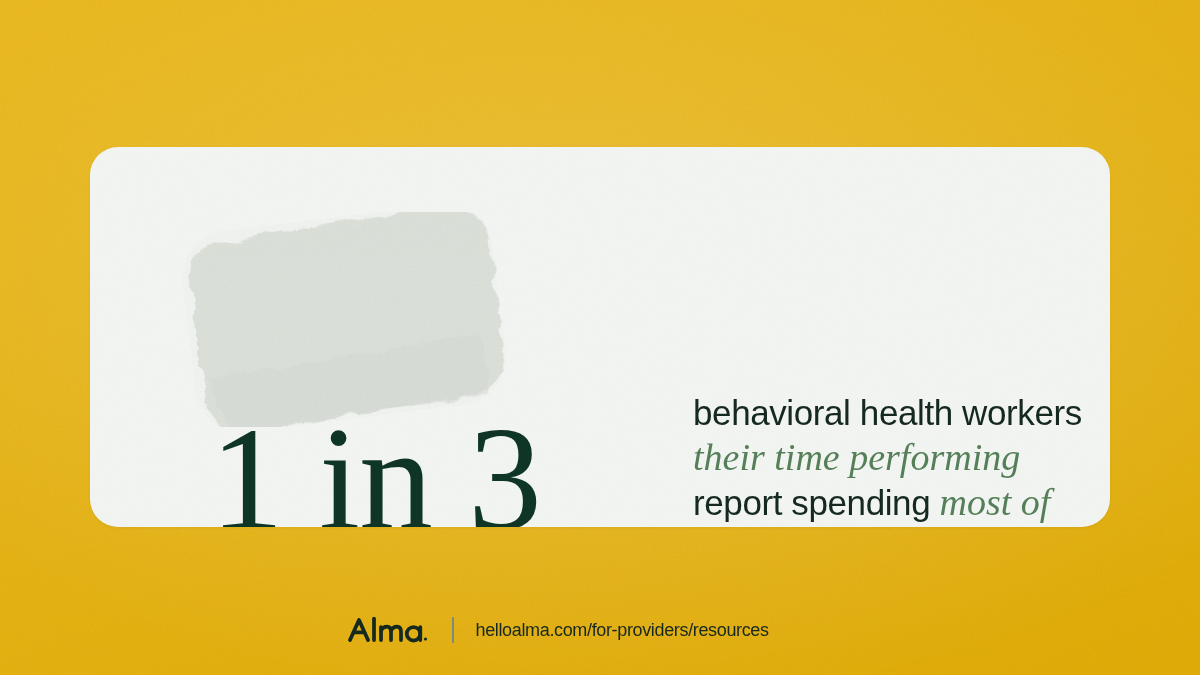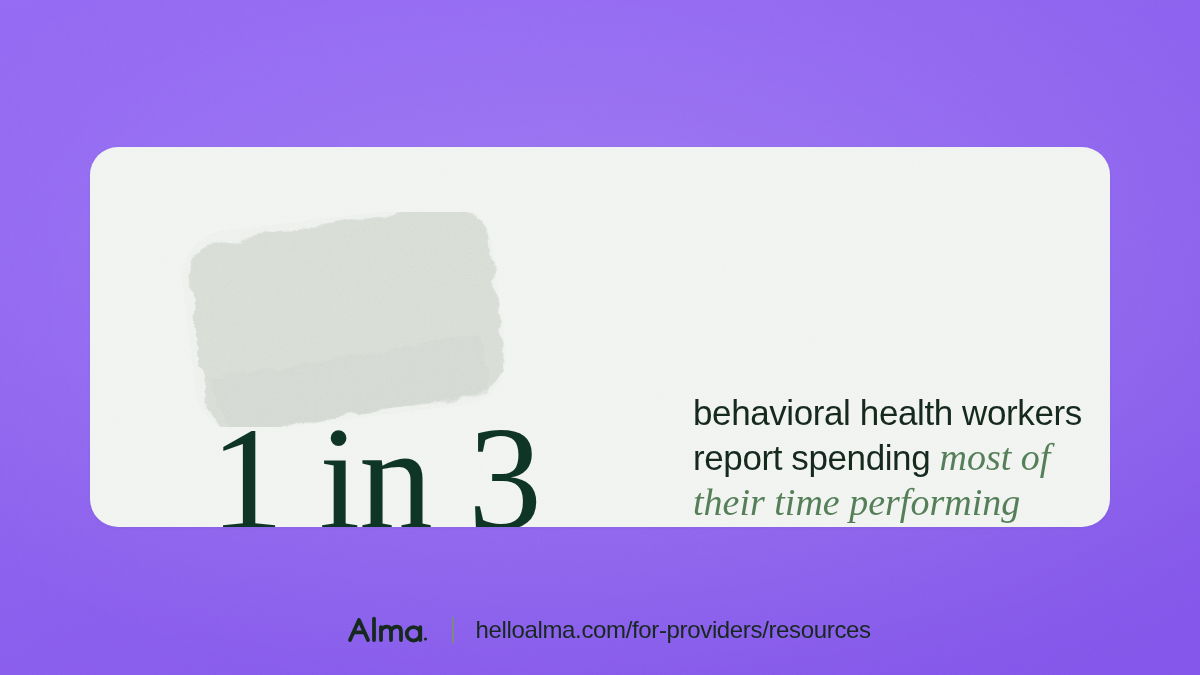--- a/index.html
+++ b/index.html
@@ -14,21 +14,21 @@
     background: #cfd8d0;
     position: relative;
   }
 
   
   #canvas {
     position: absolute;
     inset: 0;
     width: 1200px;
     height: 675px;
-    background-color: #8b5cf6;
+    background-color: #eab308;
   }
   #bg-noise {
     position: absolute;
     inset: 0;
     opacity: 0.42;
     mix-blend-mode: multiply;
     pointer-events: none;
   }
   #bg-vignette {
     position: absolute;
@@ -117,21 +117,21 @@
     display: block;
   }
   #footer-divider {
     width: 1.5px;
     height: 26px;
     background: #7d8a82;
     margin: 0 22px 0 24px;
     flex: none;
   }
   #footer-url {
-    font-size: 24px;
+    font-size: 18px;
     letter-spacing: -0.35px;
     color: #16281f;
     white-space: nowrap;
   }
 </style>
 </head>
 <body>
 
 <div id="canvas">
 
@@ -184,24 +184,24 @@
       </g>
     </svg>
 
     <div id="stat">1 in 3</div>
 
     <div id="headline">
       <div class="hl-line">
         <span>behavioral health workers</span>
       </div>
       <div class="hl-line">
+        <span class="hl-em">their time performing</span>
+      </div>
+      <div class="hl-line">
         <span>report spending </span><span class="hl-em">most of</span>
-      </div>
-      <div class="hl-line">
-        <span class="hl-em">their time performing</span>
       </div>
       <div class="hl-line">
         <span class="hl-em">administrative tasks</span>
       </div>
     </div>
 
     <svg id="card-noise" width="1020" height="380" viewBox="0 0 1020 380" preserveAspectRatio="none">
       <defs>
         <filter id="grainCard" x="0" y="0" width="100%" height="100%">
           <feTurbulence type="fractalNoise" baseFrequency="0.9" numOctaves="3" seed="21" stitchTiles="stitch"></feTurbulence>

